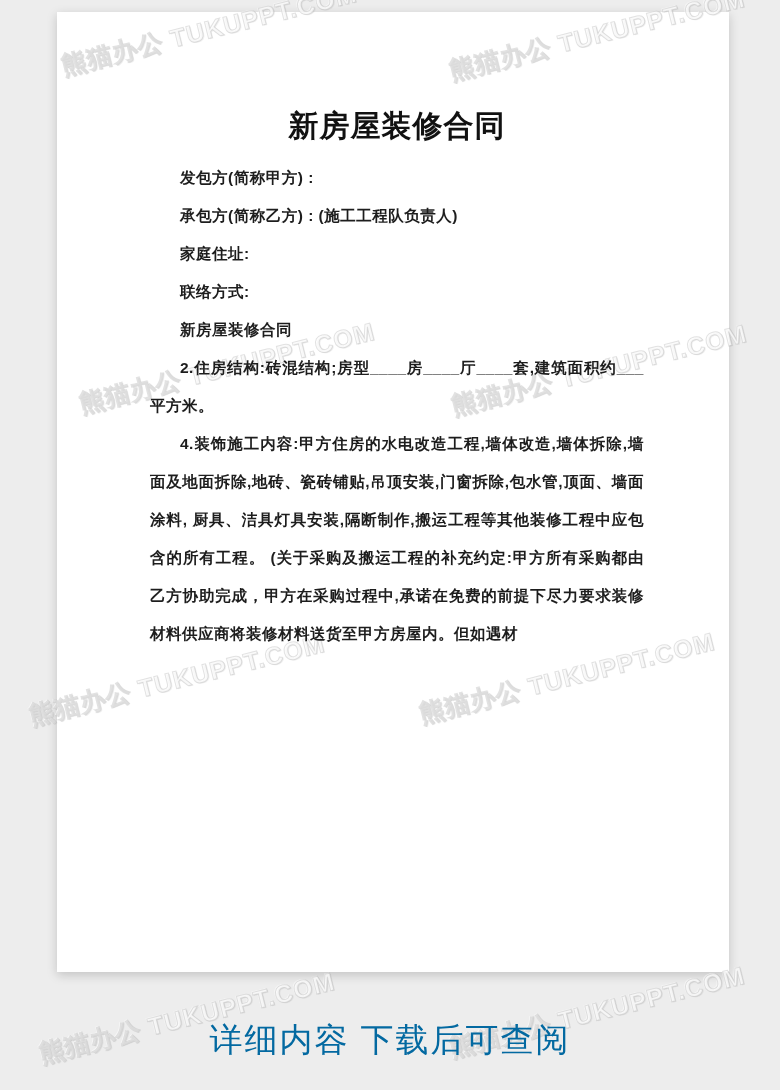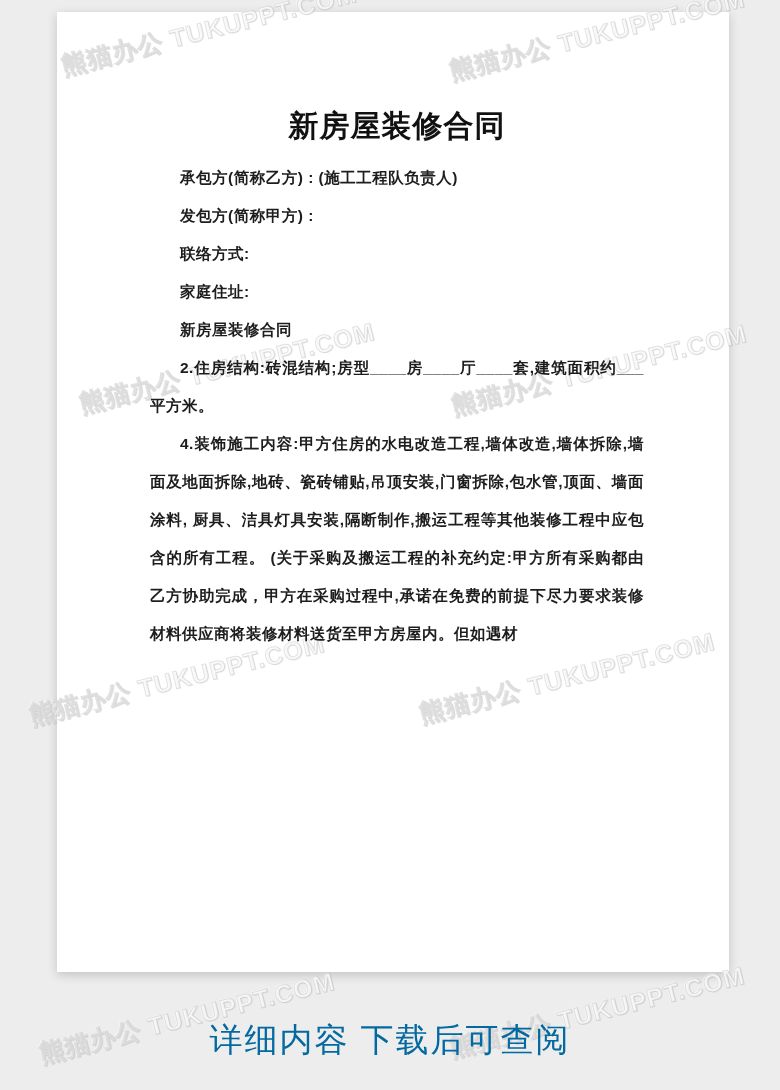--- a/index.html
+++ b/index.html
@@ -99,24 +99,24 @@
       <div class="wm" style="left: 452px; top: 390px;">熊猫办公 TUKUPPT.COM</div>
       <div class="wm" style="left: 30px; top: 700px;">熊猫办公 TUKUPPT.COM</div>
       <div class="wm" style="left: 420px; top: 698px;">熊猫办公 TUKUPPT.COM</div>
       <div class="wm" style="left: 40px; top: 1038px;">熊猫办公 TUKUPPT.COM</div>
       <div class="wm" style="left: 450px; top: 1032px;">熊猫办公 TUKUPPT.COM</div>
     </div>
 
   <div class="page-content">
     <div class="doc-title">新房屋装修合同</div>
     <div class="doc-body">
+        <div class="para">发包方(简称甲方) :</div>
         <div class="para">承包方(简称乙方) : (施工工程队负责人)</div>
-        <div class="para">发包方(简称甲方) :</div>
+        <div class="para">家庭住址:</div>
         <div class="para">联络方式:</div>
-        <div class="para">家庭住址:</div>
         <div class="para">新房屋装修合同</div>
         <div class="para">2.住房结构:砖混结构;房型____房____厅____套,建筑面积约___平方米。</div>
         <div class="para">4.装饰施工内容:甲方住房的水电改造工程,墙体改造,墙体拆除,墙面及地面拆除,地砖、瓷砖铺贴,吊顶安装,门窗拆除,包水管,顶面、墙面涂料, 厨具、洁具灯具安装,隔断制作,搬运工程等其他装修工程中应包含的所有工程。 (关于采购及搬运工程的补充约定:甲方所有采购都由乙方协助完成，甲方在采购过程中,承诺在免费的前提下尽力要求装修材料供应商将装修材料送货至甲方房屋内。但如遇材</div>
       </div>
   </div>
 
   <div class="footer-hint">详细内容 下载后可查阅</div>
 
 </div>
 

